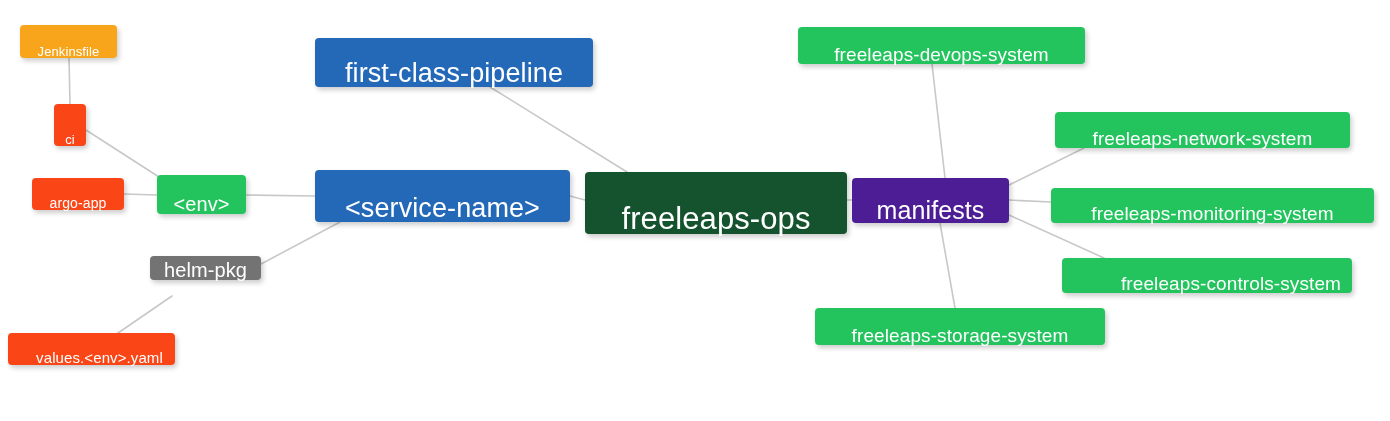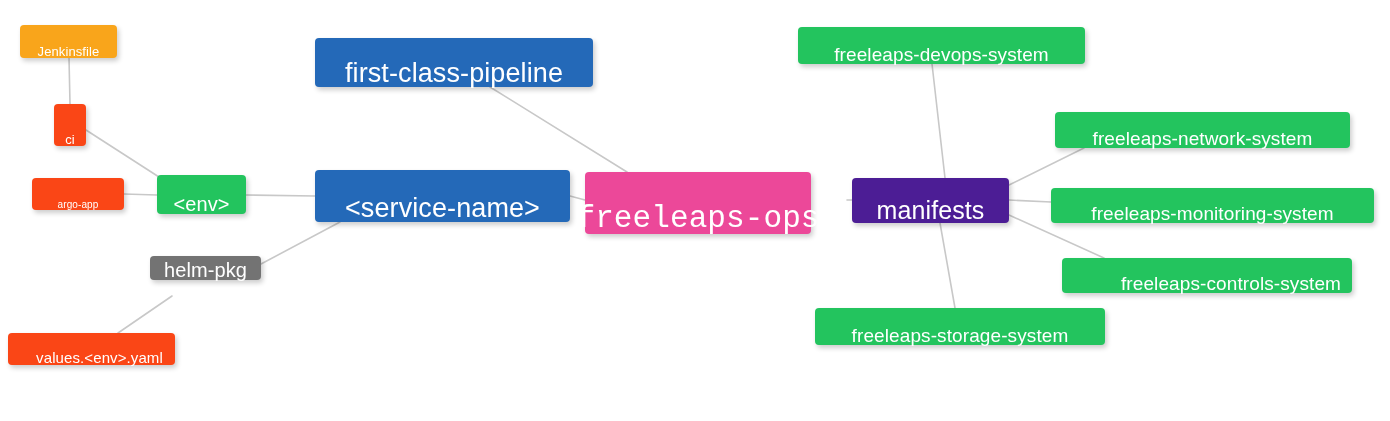--- a/index.html
+++ b/index.html
@@ -65,39 +65,39 @@
       <line x1="1009" y1="215" x2="1104" y2="258" stroke="#c8c8c8" stroke-width="1.6" stroke-linecap="round"></line>
       <line x1="940" y1="223" x2="955" y2="308" stroke="#c8c8c8" stroke-width="1.6" stroke-linecap="round"></line>
     </svg>
   <div id="node-layer">
       <div class="node" style="left: 20px; top: 25px; width: 97px; height: 33px; background: rgb(249, 165, 27); font-size: 13px;">
         <span class="node-label">Jenkinsfile</span>
       </div>
       <div class="node" style="left: 54px; top: 104px; width: 32px; height: 42px; background: rgb(250, 70, 22); font-size: 13px;">
         <span class="node-label">ci</span>
       </div>
-      <div class="node" style="left: 32px; top: 178px; width: 92px; height: 32px; background: rgb(250, 70, 22); font-size: 10px;">
+      <div class="node" style="left: 32px; top: 178px; width: 92px; height: 32px; background: rgb(250, 70, 22); font-size: 14px;">
         <span class="node-label">argo-app</span>
       </div>
       <div class="node" style="left: 157px; top: 175px; width: 89px; height: 39px; background: rgb(35, 196, 94); font-size: 20px;">
         <span class="node-label">&lt;env&gt;</span>
       </div>
       <div class="node" style="left: 150px; top: 256px; width: 111px; height: 24px; background: #737373; font-size: 20px;">
         <span class="node-label">helm-pkg</span>
       </div>
       <div class="node" style="left: 8px; top: 333px; width: 167px; height: 32px; background: rgb(250, 70, 22); font-size: 15px; padding-left: 16px;">
         <span class="node-label">values.&lt;env&gt;.yaml</span>
       </div>
       <div class="node" style="left: 315px; top: 38px; width: 278px; height: 49px; background: rgb(36, 105, 184); font-size: 27px;">
         <span class="node-label">first-class-pipeline</span>
       </div>
       <div class="node" style="left: 315px; top: 170px; width: 255px; height: 52px; background: rgb(36, 105, 184); font-size: 27px;">
         <span class="node-label">&lt;service-name&gt;</span>
       </div>
-      <div class="node" style="left: 585px; top: 172px; width: 226px; height: 62px; background: #ec4899; font-size: 31px; font-family: Liberation Mono, monospace;">
+      <div class="node" style="left: 585px; top: 172px; width: 262px; height: 62px; background: #14532d; font-size: 31px;">
         <span class="node-label">freeleaps-ops</span>
       </div>
       <div class="node" style="left: 852px; top: 178px; width: 157px; height: 45px; background: #4c1d95; font-size: 25px;">
         <span class="node-label">manifests</span>
       </div>
       <div class="node" style="left: 798px; top: 27px; width: 287px; height: 37px; background: rgb(35, 196, 94); font-size: 19px;">
         <span class="node-label">freeleaps-devops-system</span>
       </div>
       <div class="node" style="left: 1055px; top: 112px; width: 295px; height: 36px; background: rgb(35, 196, 94); font-size: 19px;">
         <span class="node-label">freeleaps-network-system</span>

